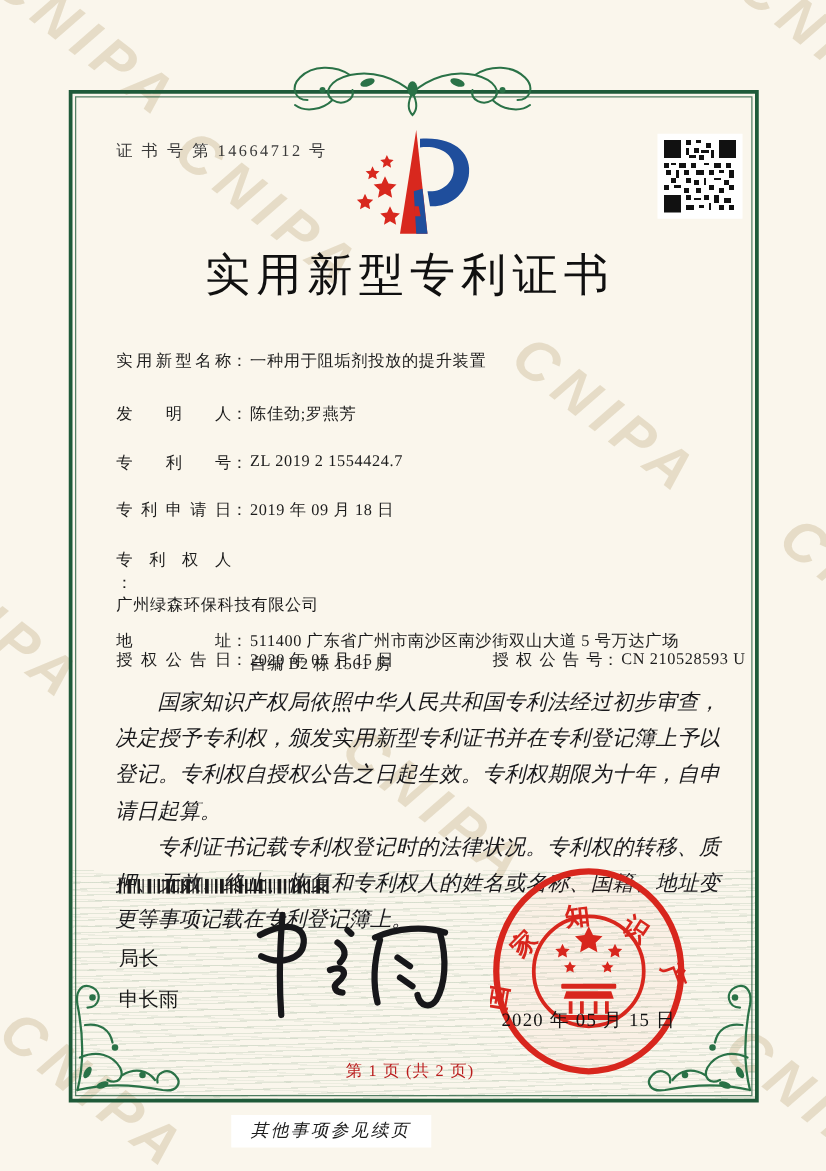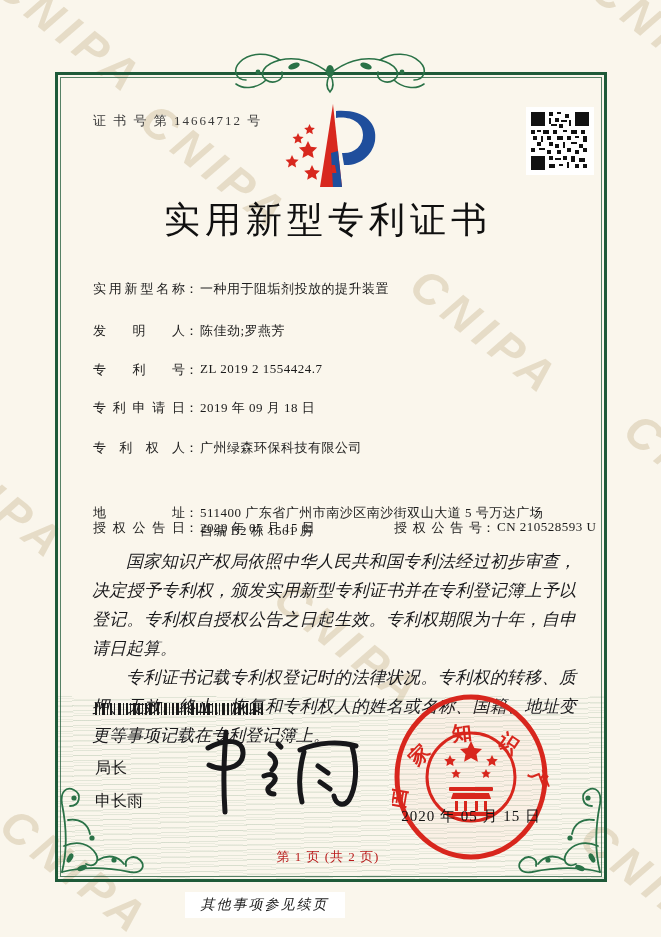--- a/index.html
+++ b/index.html
@@ -261,21 +261,21 @@
 <div class="field-row" style="top:361px;">
   <span class="f-label">专利号</span>
     <span class="f-colon">：</span>
   <span class="f-value">ZL 2019 2 1554424.7</span>
 </div>
 <div class="field-row" style="top:399px;">
   <span class="f-label">专利申请日</span>
     <span class="f-colon">：</span>
   <span class="f-value">2019 年 09 月 18 日</span>
 </div>
-<div class="field-row" style="top:439px;">
+<div class="field-row" style="top:439px;flex-direction:column;">
   <span class="f-label">专利权人</span>
     <span class="f-colon">：</span>
   <span class="f-value">广州绿森环保科技有限公司</span>
 </div>
 <div class="field-row" style="top:504px;">
   <span class="f-label">地址</span>
     <span class="f-colon">：</span>
   <span class="f-value" style="max-width:380px;">
     <span style="display:block;">511400 广东省广州市南沙区南沙街双山大道 5 号万达广场</span>
     <span style="display:block;">自编 B2 栋 1561 房</span>

